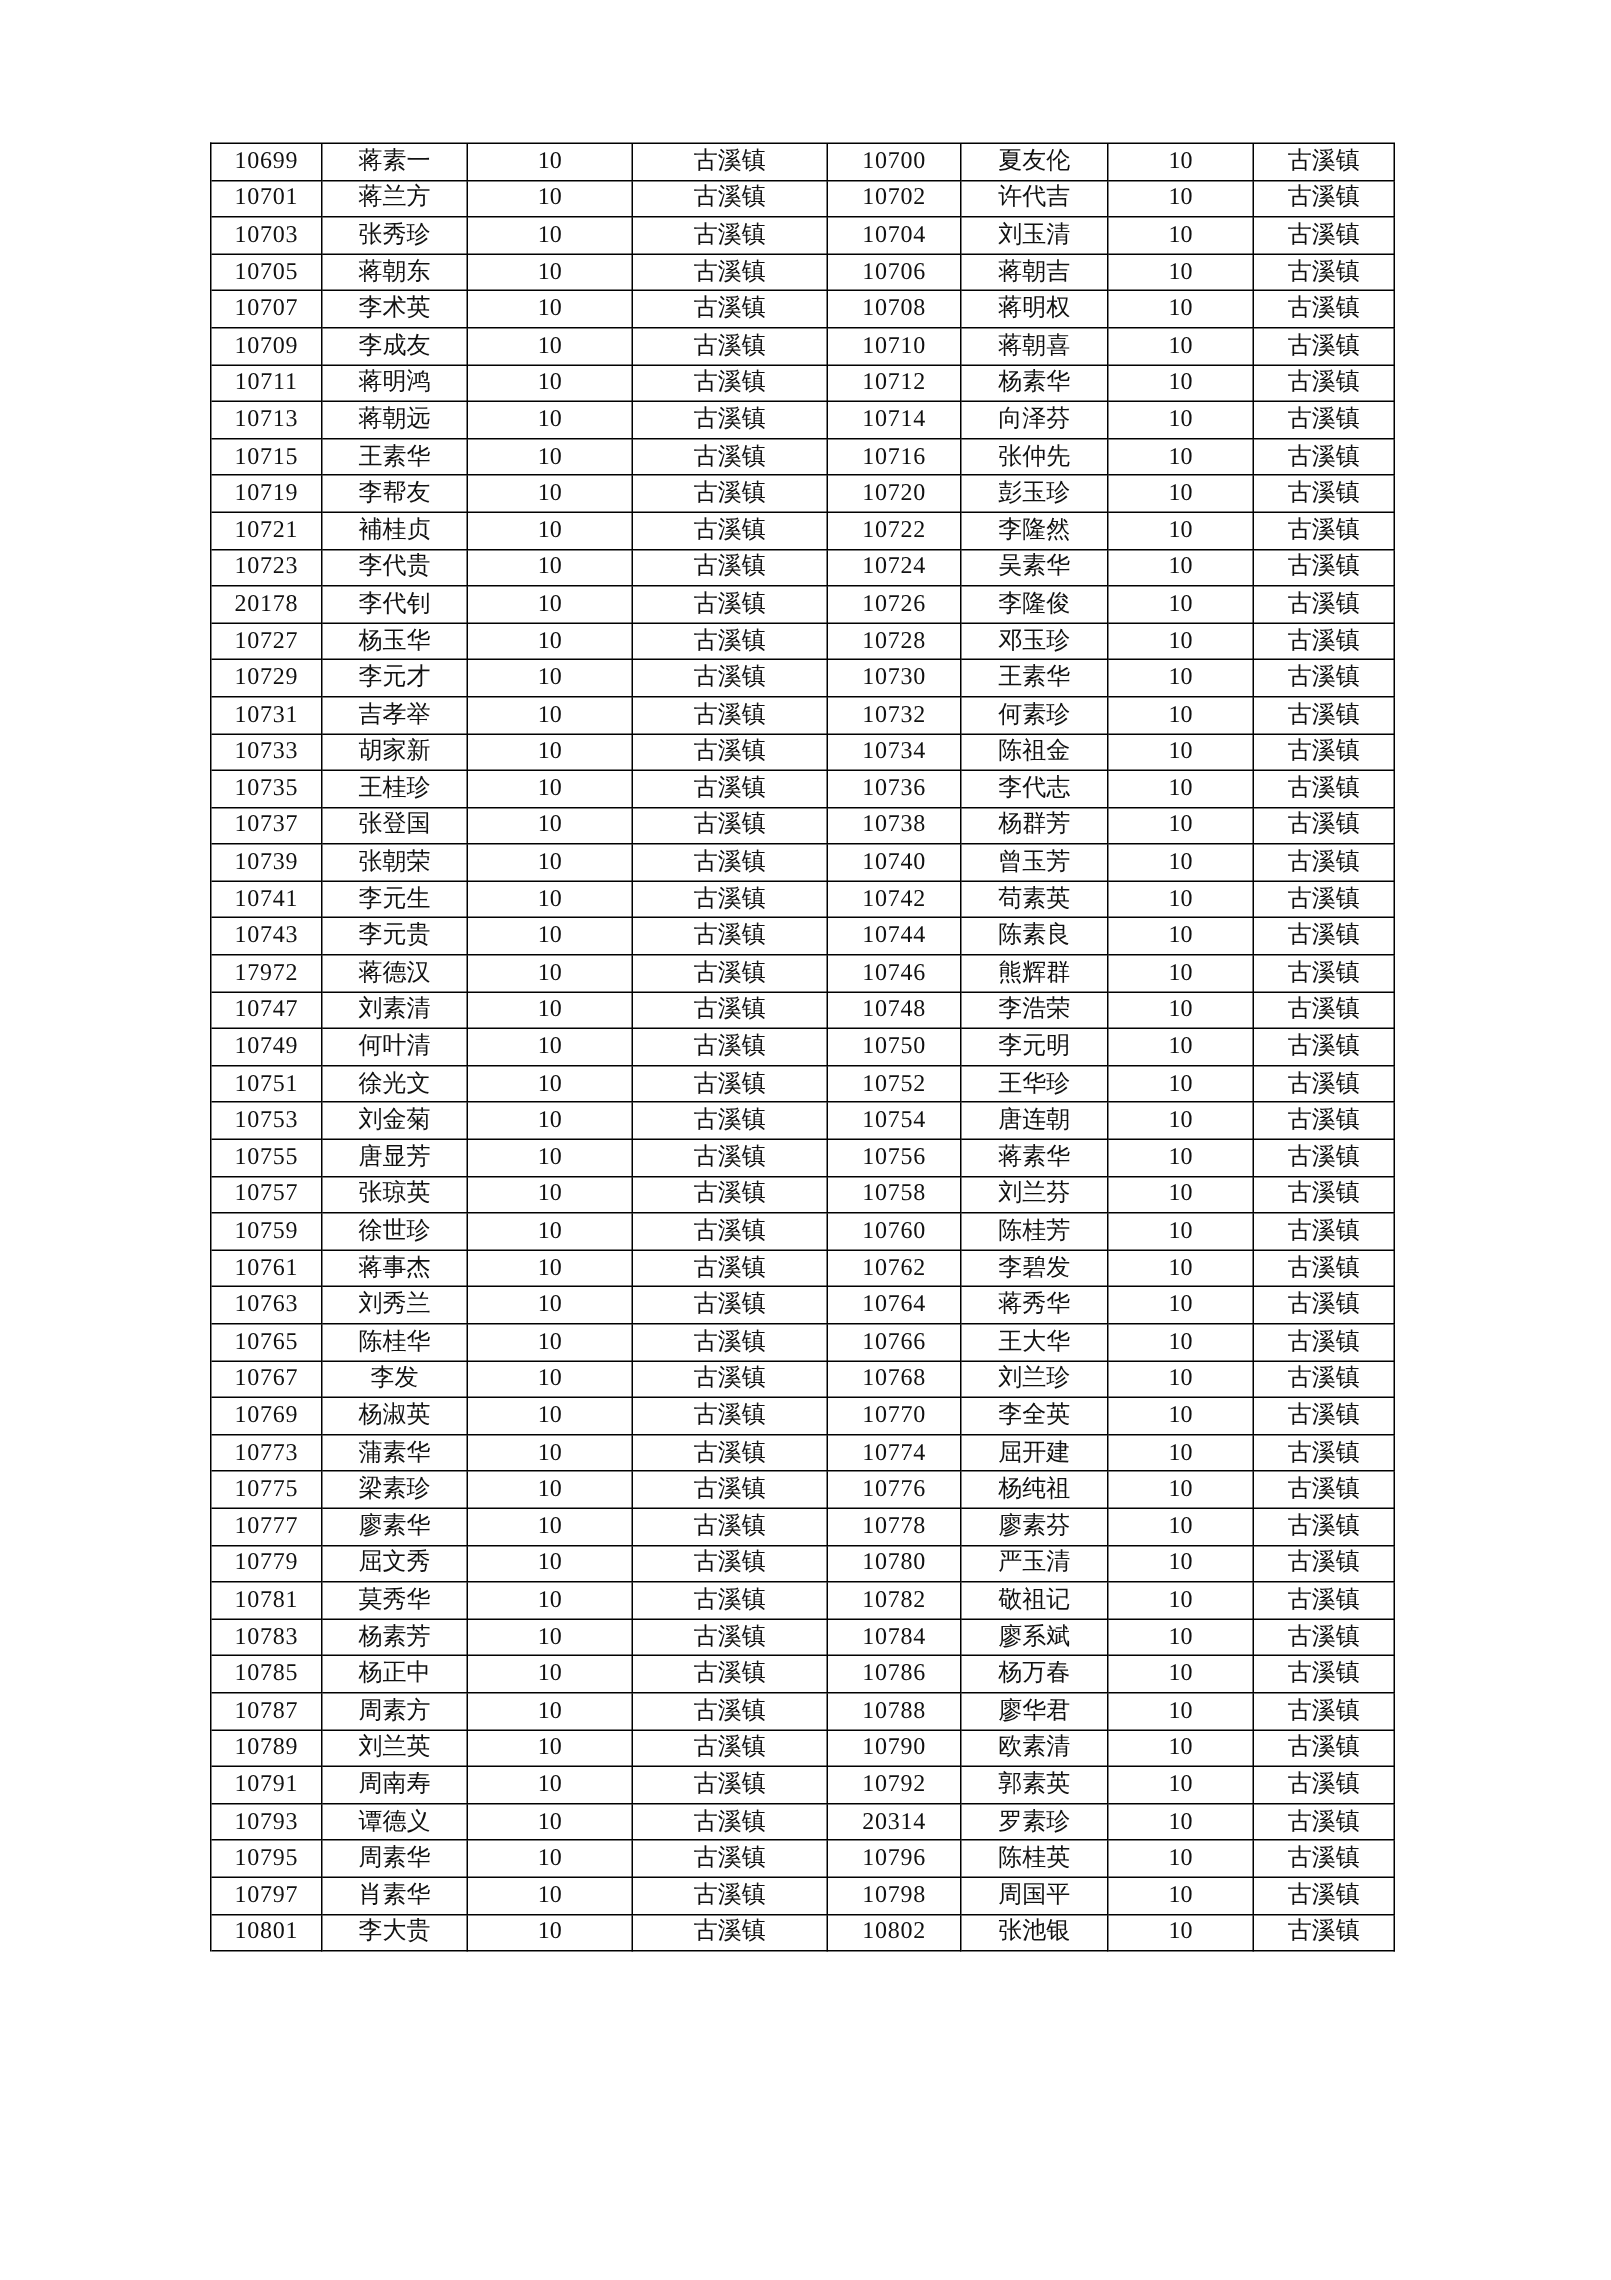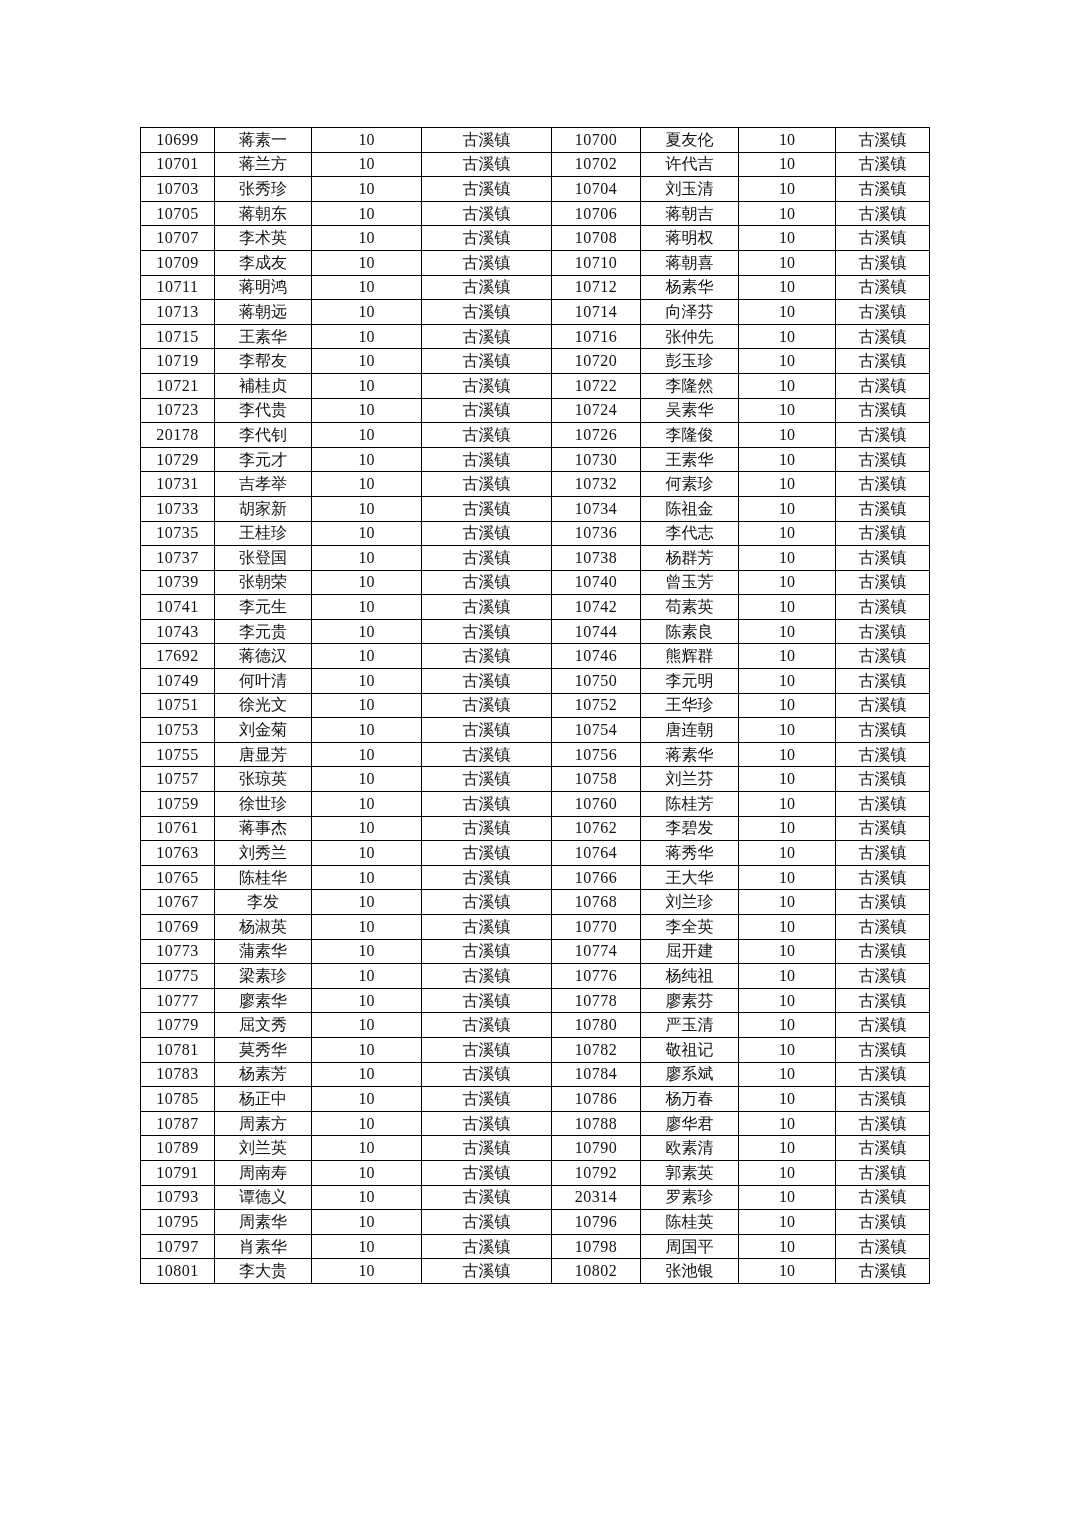--- a/index.html
+++ b/index.html
@@ -22,21 +22,20 @@
   table.roster {
     position: absolute;
     left: 140px;
     top: 95px;
     width: 789px;
     border-collapse: separate;
     border-spacing: 0;
     table-layout: fixed;
     border-top: 1.5px solid #000;
     border-left: 1.5px solid #000;
-    margin-top: 32px;
   }
   table.roster td {
     border-right: 1.5px solid #000;
     border-bottom: 1.5px solid #000;
     height: 23.6px;
     text-align: center;
     vertical-align: middle;
     font-size: 16px;
     line-height: 1;
     padding: 0;
@@ -188,20 +187,30 @@
           <td class="serial">20178</td>
           <td class="name">李代钊</td>
           <td class="amount">10</td>
           <td class="town">古溪镇</td>
           <td class="serial">10726</td>
           <td class="name">李隆俊</td>
           <td class="amount">10</td>
           <td class="town">古溪镇</td>
         </tr>
         <tr>
+          <td class="serial">10727</td>
+          <td class="name">杨玉华</td>
+          <td class="amount">10</td>
+          <td class="town">古溪镇</td>
+          <td class="serial">10728</td>
+          <td class="name">邓玉珍</td>
+          <td class="amount">10</td>
+          <td class="town">古溪镇</td>
+        </tr>
+        <tr>
           <td class="serial">10729</td>
           <td class="name">李元才</td>
           <td class="amount">10</td>
           <td class="town">古溪镇</td>
           <td class="serial">10730</td>
           <td class="name">王素华</td>
           <td class="amount">10</td>
           <td class="town">古溪镇</td>
         </tr>
         <tr>
@@ -268,26 +277,36 @@
           <td class="serial">10743</td>
           <td class="name">李元贵</td>
           <td class="amount">10</td>
           <td class="town">古溪镇</td>
           <td class="serial">10744</td>
           <td class="name">陈素良</td>
           <td class="amount">10</td>
           <td class="town">古溪镇</td>
         </tr>
         <tr>
-          <td class="serial">17692</td>
+          <td class="serial">17972</td>
           <td class="name">蒋德汉</td>
           <td class="amount">10</td>
           <td class="town">古溪镇</td>
           <td class="serial">10746</td>
           <td class="name">熊辉群</td>
+          <td class="amount">10</td>
+          <td class="town">古溪镇</td>
+        </tr>
+        <tr>
+          <td class="serial">10747</td>
+          <td class="name">刘素清</td>
+          <td class="amount">10</td>
+          <td class="town">古溪镇</td>
+          <td class="serial">10748</td>
+          <td class="name">李浩荣</td>
           <td class="amount">10</td>
           <td class="town">古溪镇</td>
         </tr>
         <tr>
           <td class="serial">10749</td>
           <td class="name">何叶清</td>
           <td class="amount">10</td>
           <td class="town">古溪镇</td>
           <td class="serial">10750</td>
           <td class="name">李元明</td>

